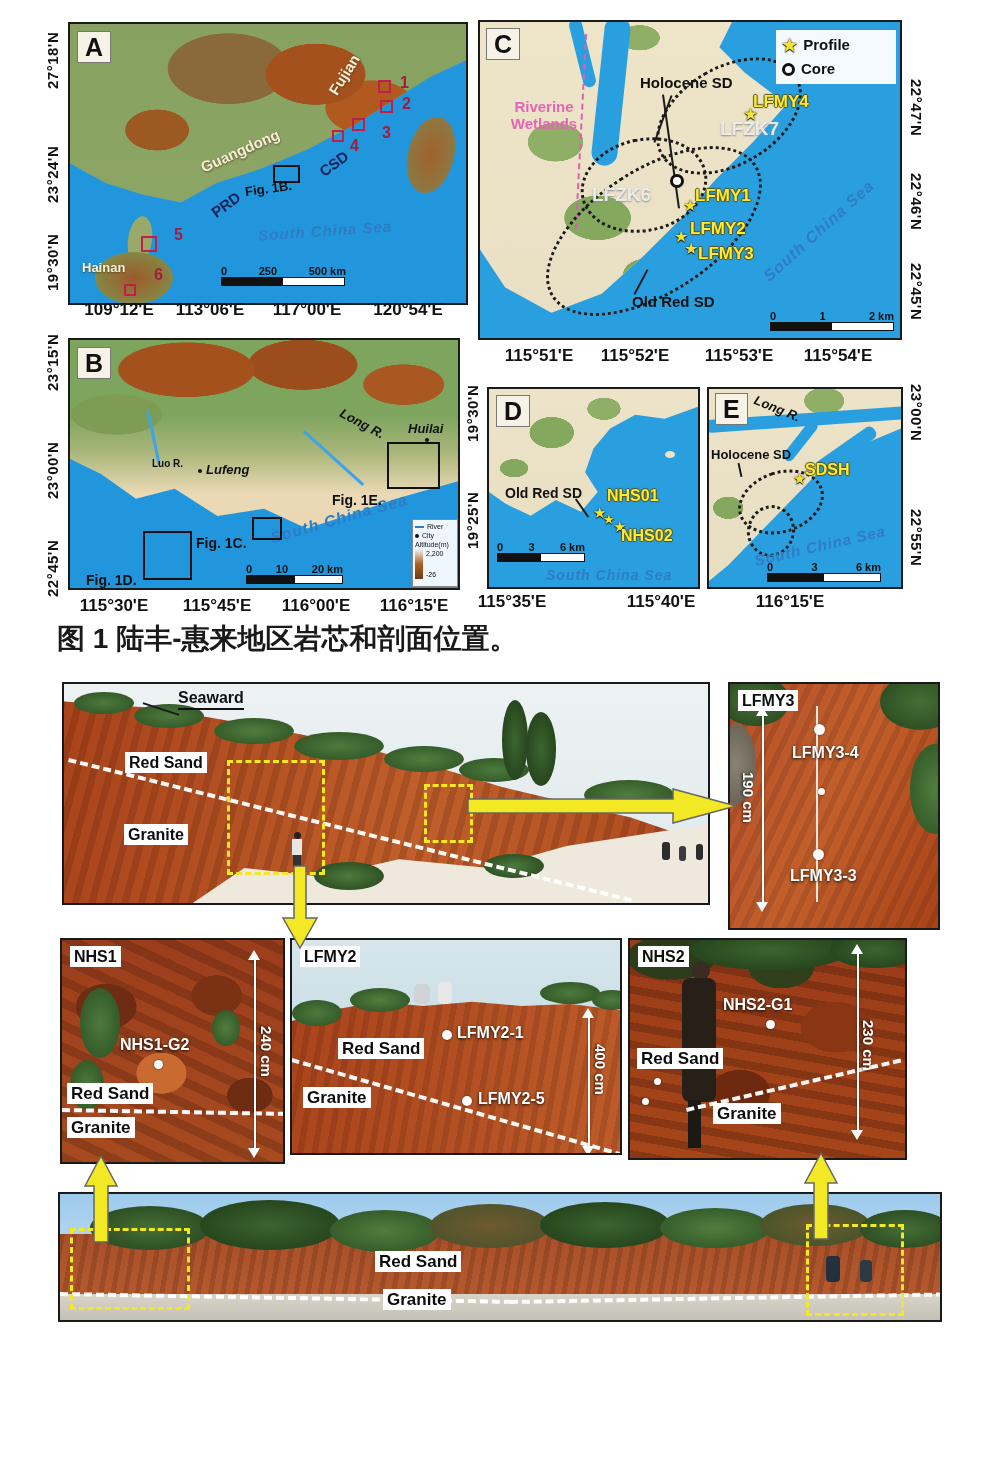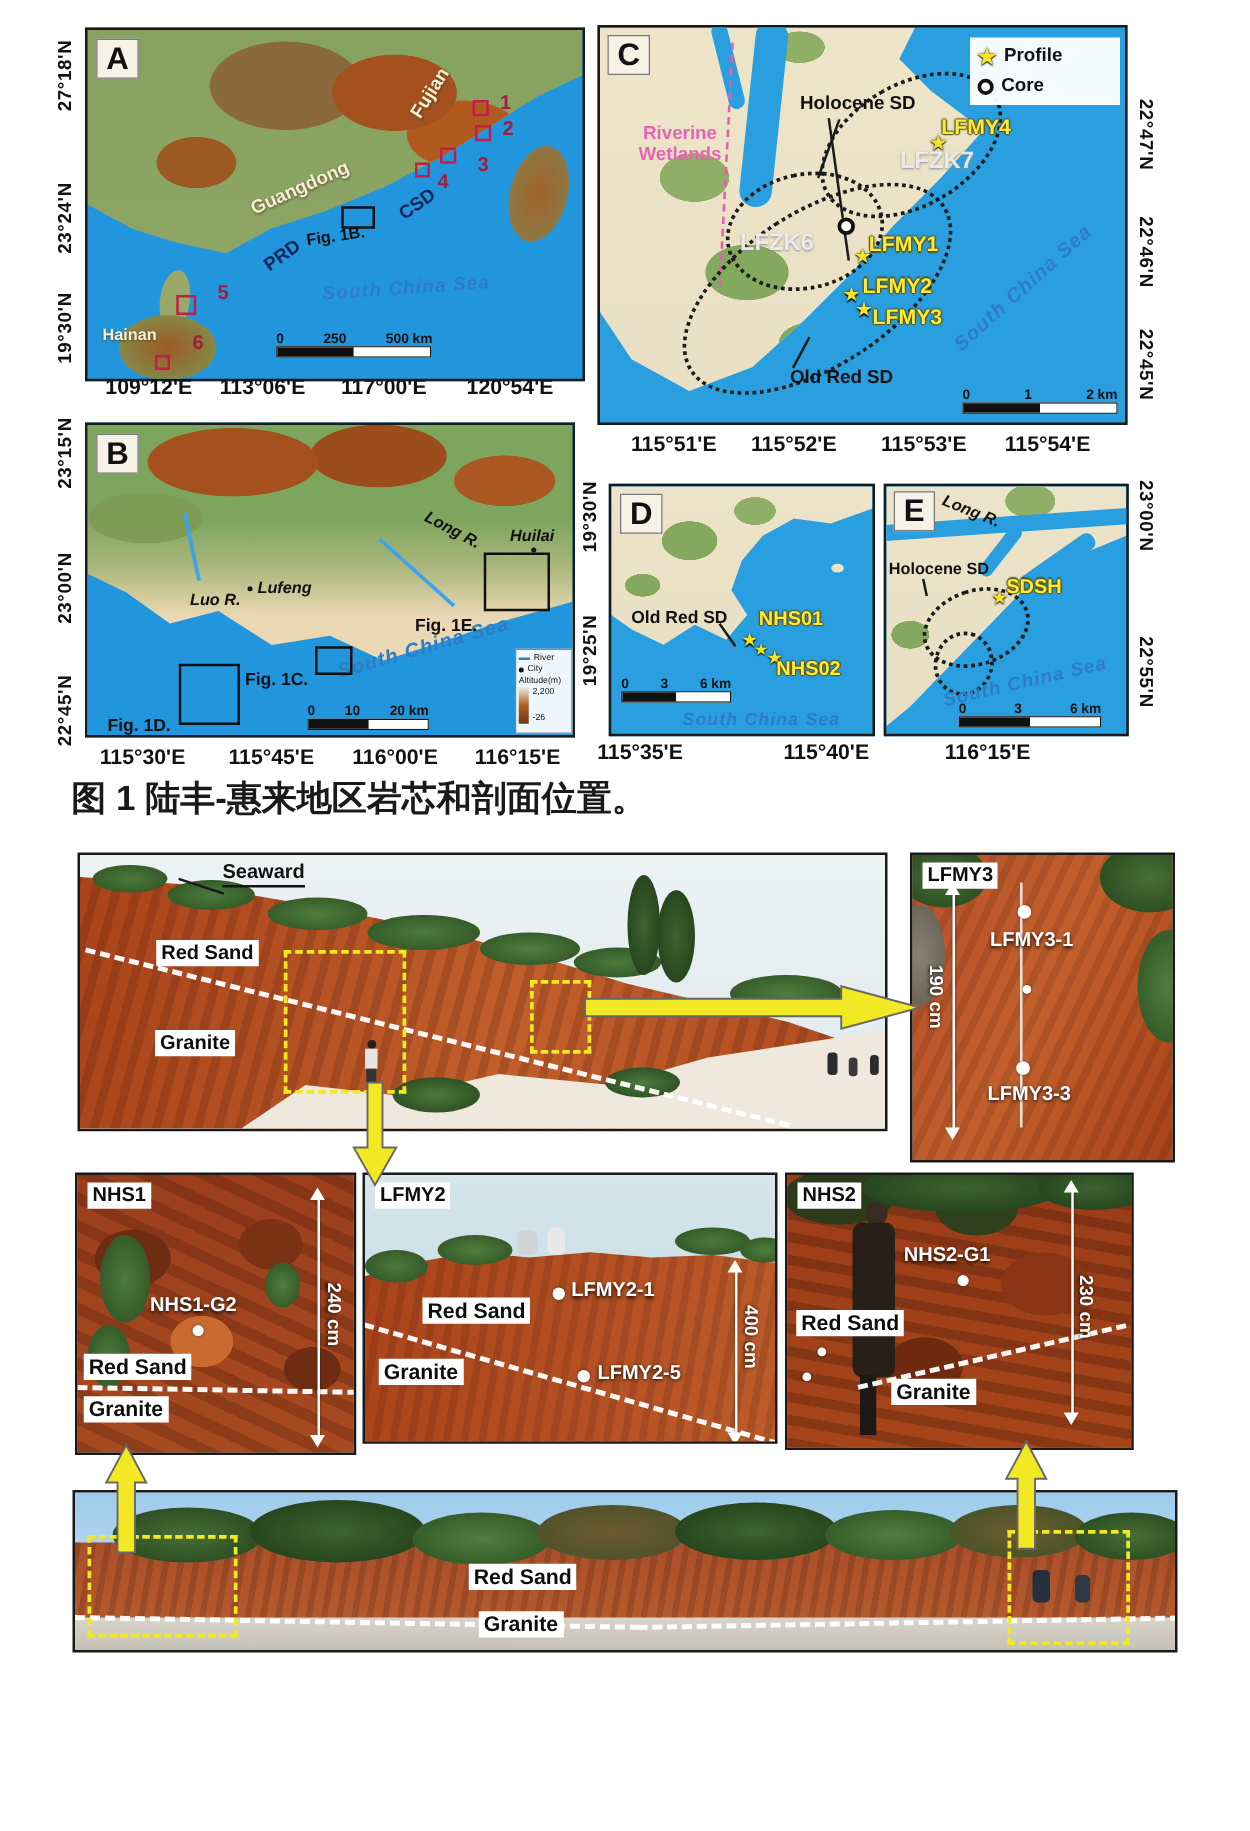--- a/index.html
+++ b/index.html
@@ -152,21 +152,21 @@
   <span class="lon" style="left:592px;top:346px;">115°52'E</span>
   <span class="lon" style="left:696px;top:346px;">115°53'E</span>
   <span class="lon" style="left:795px;top:346px;">115°54'E</span>
 
   <div class="map" style="left:68px;top:338px;width:392px;height:252px;">
     <div style="position:absolute;inset:0;background:radial-gradient(150px 60px at 30% 12%,#a4511d 0 45%,rgba(0,0,0,0) 46%),radial-gradient(120px 55px at 60% 10%,#9c4d1c 0 45%,rgba(0,0,0,0) 46%),radial-gradient(100px 50px at 86% 18%,#a85820 0 40%,rgba(0,0,0,0) 41%),radial-gradient(90px 40px at 12% 30%,#7f9c55 0 50%,rgba(0,0,0,0) 51%),linear-gradient(#7da55e 0 30%,#a8b57a 45%,#ead9b4 62%,#e6d6b2 100%);"></div>
     <div style="position:absolute;inset:0;clip-path:polygon(0 48%,8% 54%,17% 64%,27% 60%,38% 71%,50% 68%,61% 76%,73% 70%,84% 64%,100% 57%,100% 100%,0 100%);background:#2196dd;z-index:1;"></div>
     <div style="position:absolute;left:82px;top:70px;width:3px;height:55px;background:#3fa3e8;transform:rotate(-12deg);z-index:2;"></div>
     <div style="position:absolute;left:262px;top:78px;width:3px;height:80px;background:#3fa3e8;transform:rotate(-48deg);z-index:2;"></div>
     <div class="plabel" style="left:7px;top:7px;">B</div>
-    <span class="maplab" style="left:82px;top:132px;font-size:13px;font-style:italic;">Luo R.</span>
+    <span class="maplab" style="left:82px;top:118px;font-size:10px;">Luo R.</span>
     <div style="position:absolute;left:128px;top:129px;width:4px;height:4px;border-radius:50%;background:#111;z-index:3;"></div>
     <span class="maplab" style="left:136px;top:122px;font-size:13px;font-style:italic;">Lufeng</span>
     <span class="maplab" style="left:268px;top:76px;font-size:13px;font-style:italic;transform:rotate(28deg);">Long R.</span>
     <span class="maplab" style="left:338px;top:81px;font-size:13px;font-style:italic;">Huilai</span>
     <div style="position:absolute;left:355px;top:98px;width:4px;height:4px;border-radius:50%;background:#111;z-index:3;"></div>
     <div class="kbx" style="left:317px;top:102px;width:53px;height:47px;"></div>
     <span class="maplab" style="left:262px;top:152px;font-size:14px;">Fig. 1E.</span>
     <div class="kbx" style="left:182px;top:177px;width:30px;height:23px;"></div>
     <span class="maplab" style="left:126px;top:195px;font-size:14px;">Fig. 1C.</span>
     <div class="kbx" style="left:73px;top:191px;width:49px;height:49px;"></div>
@@ -313,21 +313,21 @@
     <div class="blob" style="left:-14px;top:40px;width:40px;height:80px;background:radial-gradient(#8a8374,#5f5a4e);"></div>
     <span class="wbox" style="left:8px;top:6px;">LFMY3</span>
     <div class="mline" style="left:32px;top:28px;height:192px;"></div>
     <div class="tri up" style="left:26px;top:22px;"></div>
     <div class="tri down" style="left:26px;top:218px;"></div>
     <span class="vtxt" style="left:10px;top:88px;">190 cm</span>
     <div style="position:absolute;left:86px;top:22px;width:2px;height:196px;background:rgba(255,255,255,.85);z-index:3;"></div>
     <div class="wdot" style="left:84px;top:40px;width:11px;height:11px;"></div>
     <div class="wdot" style="left:88px;top:104px;width:7px;height:7px;"></div>
     <div class="wdot" style="left:83px;top:165px;width:11px;height:11px;"></div>
-    <span class="wtxt" style="left:62px;top:60px;">LFMY3-1</span>
+    <span class="wtxt" style="left:62px;top:60px;">LFMY3-4</span>
     <span class="wtxt" style="left:60px;top:183px;">LFMY3-3</span>
   </div>
 
   <div class="photo" style="left:60px;top:938px;width:225px;height:226px;background:radial-gradient(60px 45px at 20% 30%,#6e2c12 0 50%,rgba(0,0,0,0) 51%),radial-gradient(50px 40px at 70% 25%,#7a3114 0 50%,rgba(0,0,0,0) 51%),radial-gradient(55px 45px at 45% 60%,#c96a30 0 45%,rgba(0,0,0,0) 46%),radial-gradient(45px 35px at 85% 70%,#6e2c12 0 50%,rgba(0,0,0,0) 51%),repeating-linear-gradient(25deg,rgba(40,12,2,.2) 0 9px,rgba(0,0,0,0) 9px 20px),linear-gradient(#9c3e1c,#a84a20);">
     <div class="blob" style="left:18px;top:48px;width:40px;height:70px;background:radial-gradient(#4c7a3c,#2c4f22);"></div>
     <div class="blob" style="left:8px;top:120px;width:34px;height:50px;background:radial-gradient(#4c7a3c,#2c4f22);"></div>
     <div class="blob" style="left:150px;top:70px;width:28px;height:36px;background:radial-gradient(#507e3e,#2c4f22);"></div>
     <span class="wbox" style="left:8px;top:6px;">NHS1</span>
     <span class="wtxt" style="left:58px;top:96px;">NHS1-G2</span>
     <div class="wdot" style="left:92px;top:120px;width:9px;height:9px;"></div>

